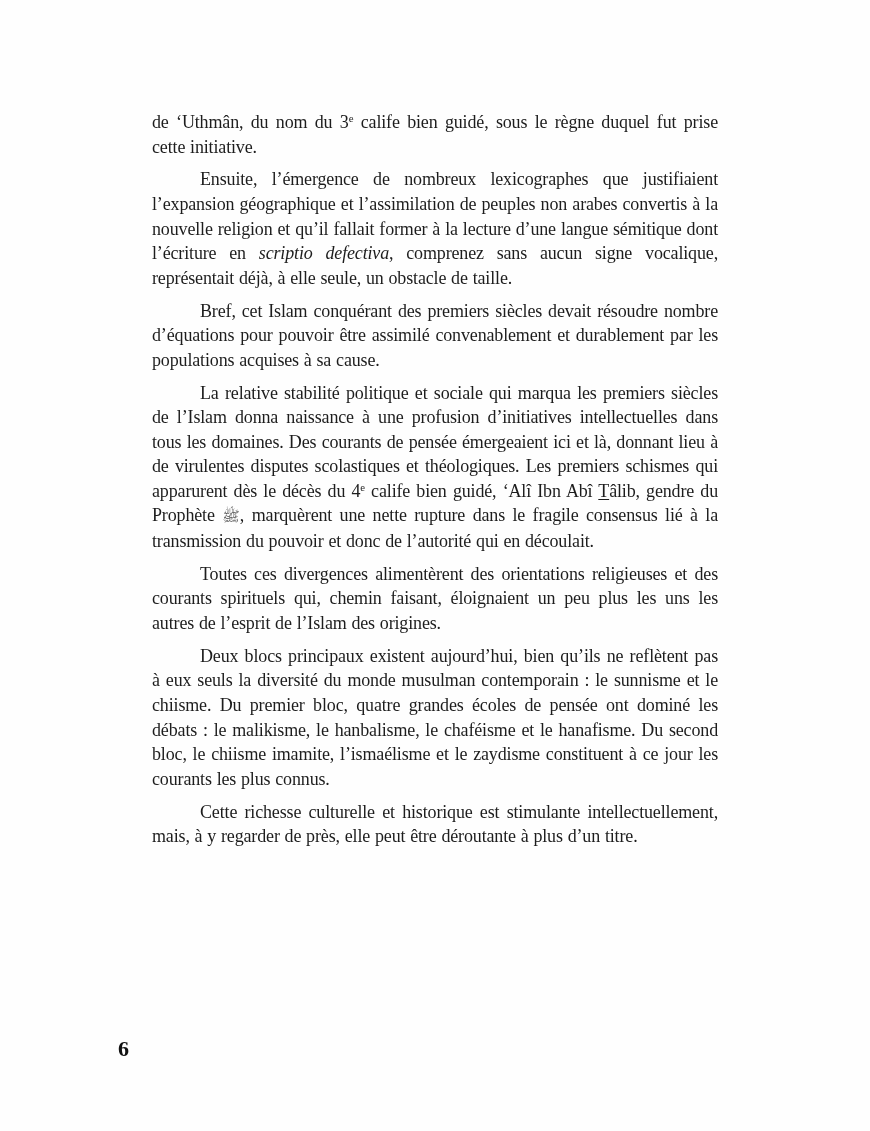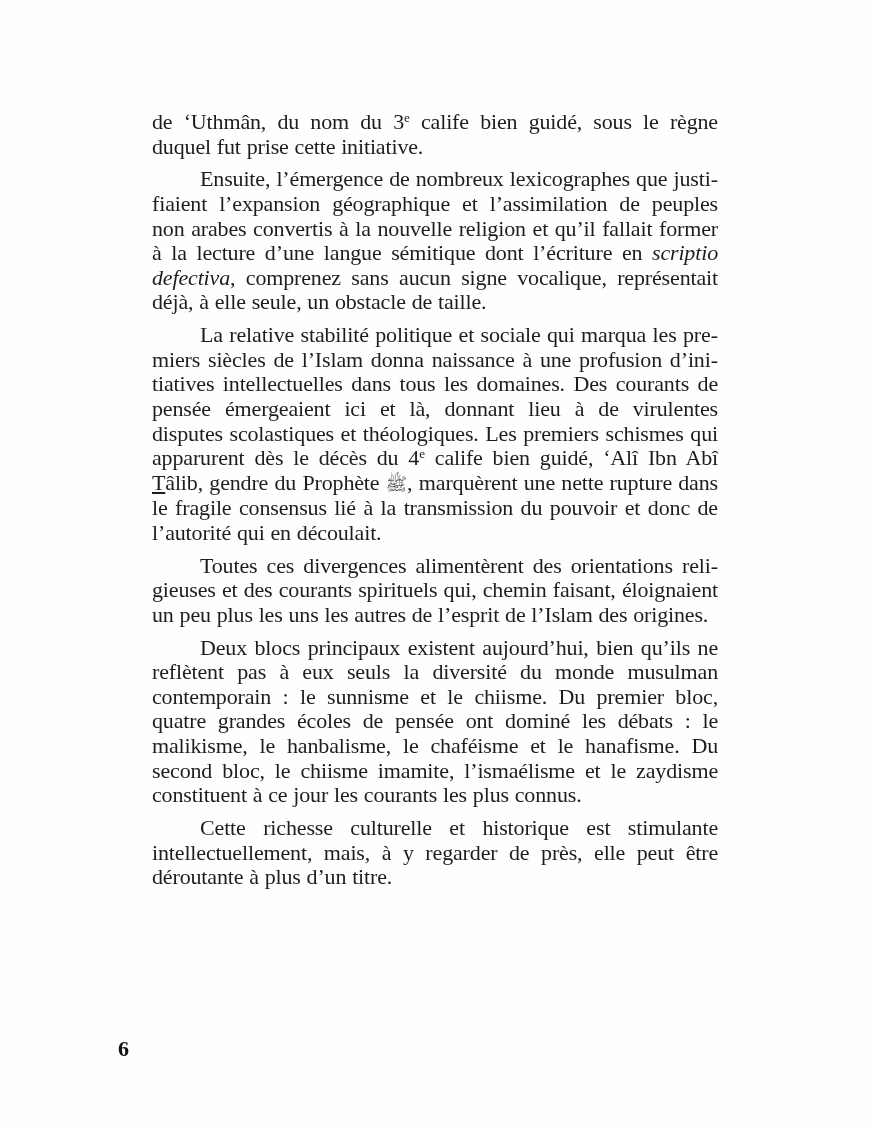--- a/index.html
+++ b/index.html
@@ -8,21 +8,21 @@
     background: #fefefe;
     position: relative;
     overflow: hidden;
   }
   .page {
     position: absolute;
     left: 152px;
     top: 110px;
     width: 566px;
     font-family: "Liberation Serif", "DejaVu Serif", serif;
-    font-size: 22px;
+    font-size: 18px;
     line-height: 24.6px;
     color: #1d1d1d;
   }
   .page p {
     margin: 0 0 8.2px 0;
     text-align: justify;
     text-align-last: left;
     hyphens: manual;
     letter-spacing: -0.15px;
     word-spacing: 0.5px;
@@ -42,19 +42,20 @@
     font-size: 22px;
     color: #111;
   }
 </style>
 </head>
 <body>
 
 <div class="page">
   <p class="first"><span>de ‘Uthmân, du nom du 3</span><sup class="ord">e</sup><span> calife bien guidé, sous le règne duquel fut prise cette initiative.</span></p>
   <p class="indent"><span>Ensuite, l’émergence de nombreux lexicographes que justi­fiaient l’expansion géographique et l’assimilation de peuples non arabes convertis à la nouvelle religion et qu’il fallait former à la lecture d’une langue sémitique dont l’écriture en </span><em>scriptio defectiva</em><span>, comprenez sans aucun signe vocalique, représentait déjà, à elle seule, un obstacle de taille.</span></p>
+  <p class="indent"><span>Bref, cet Islam conquérant des premiers siècles devait résoudre nombre d’équations pour pouvoir être assimilé convenablement et durablement par les populations acquises à sa cause.</span></p>
   <p class="indent"><span>La relative stabilité politique et sociale qui marqua les pre­miers siècles de l’Islam donna naissance à une profusion d’ini­tiatives intellectuelles dans tous les domaines. Des courants de pensée émergeaient ici et là, donnant lieu à de virulentes disputes scolastiques et théologiques. Les premiers schismes qui apparurent dès le décès du 4</span><sup class="ord">e</sup><span> calife bien guidé, ‘Alî Ibn Abî </span><span class="under">T</span><span>âlib, gendre du Prophète </span><span class="salawat">ﷺ</span><span>, marquèrent une nette rupture dans le fragile consen­sus lié à la transmission du pouvoir et donc de l’autorité qui en découlait.</span></p>
   <p class="indent"><span>Toutes ces divergences alimentèrent des orientations reli­gieuses et des courants spirituels qui, chemin faisant, éloignaient un peu plus les uns les autres de l’esprit de l’Islam des origines.</span></p>
   <p class="indent"><span>Deux blocs principaux existent aujourd’hui, bien qu’ils ne reflètent pas à eux seuls la diversité du monde musulman contemporain : le sunnisme et le chiisme. Du premier bloc, quatre grandes écoles de pensée ont dominé les débats : le malikisme, le hanbalisme, le chaféisme et le hanafisme. Du second bloc, le chiisme imamite, l’ismaélisme et le zaydisme constituent à ce jour les courants les plus connus.</span></p>
   <p class="indent"><span>Cette richesse culturelle et historique est stimulante intellec­tuellement, mais, à y regarder de près, elle peut être déroutante à plus d’un titre.</span></p>
 </div>
 
 <div class="folio">6</div>
 
 </body></html>

